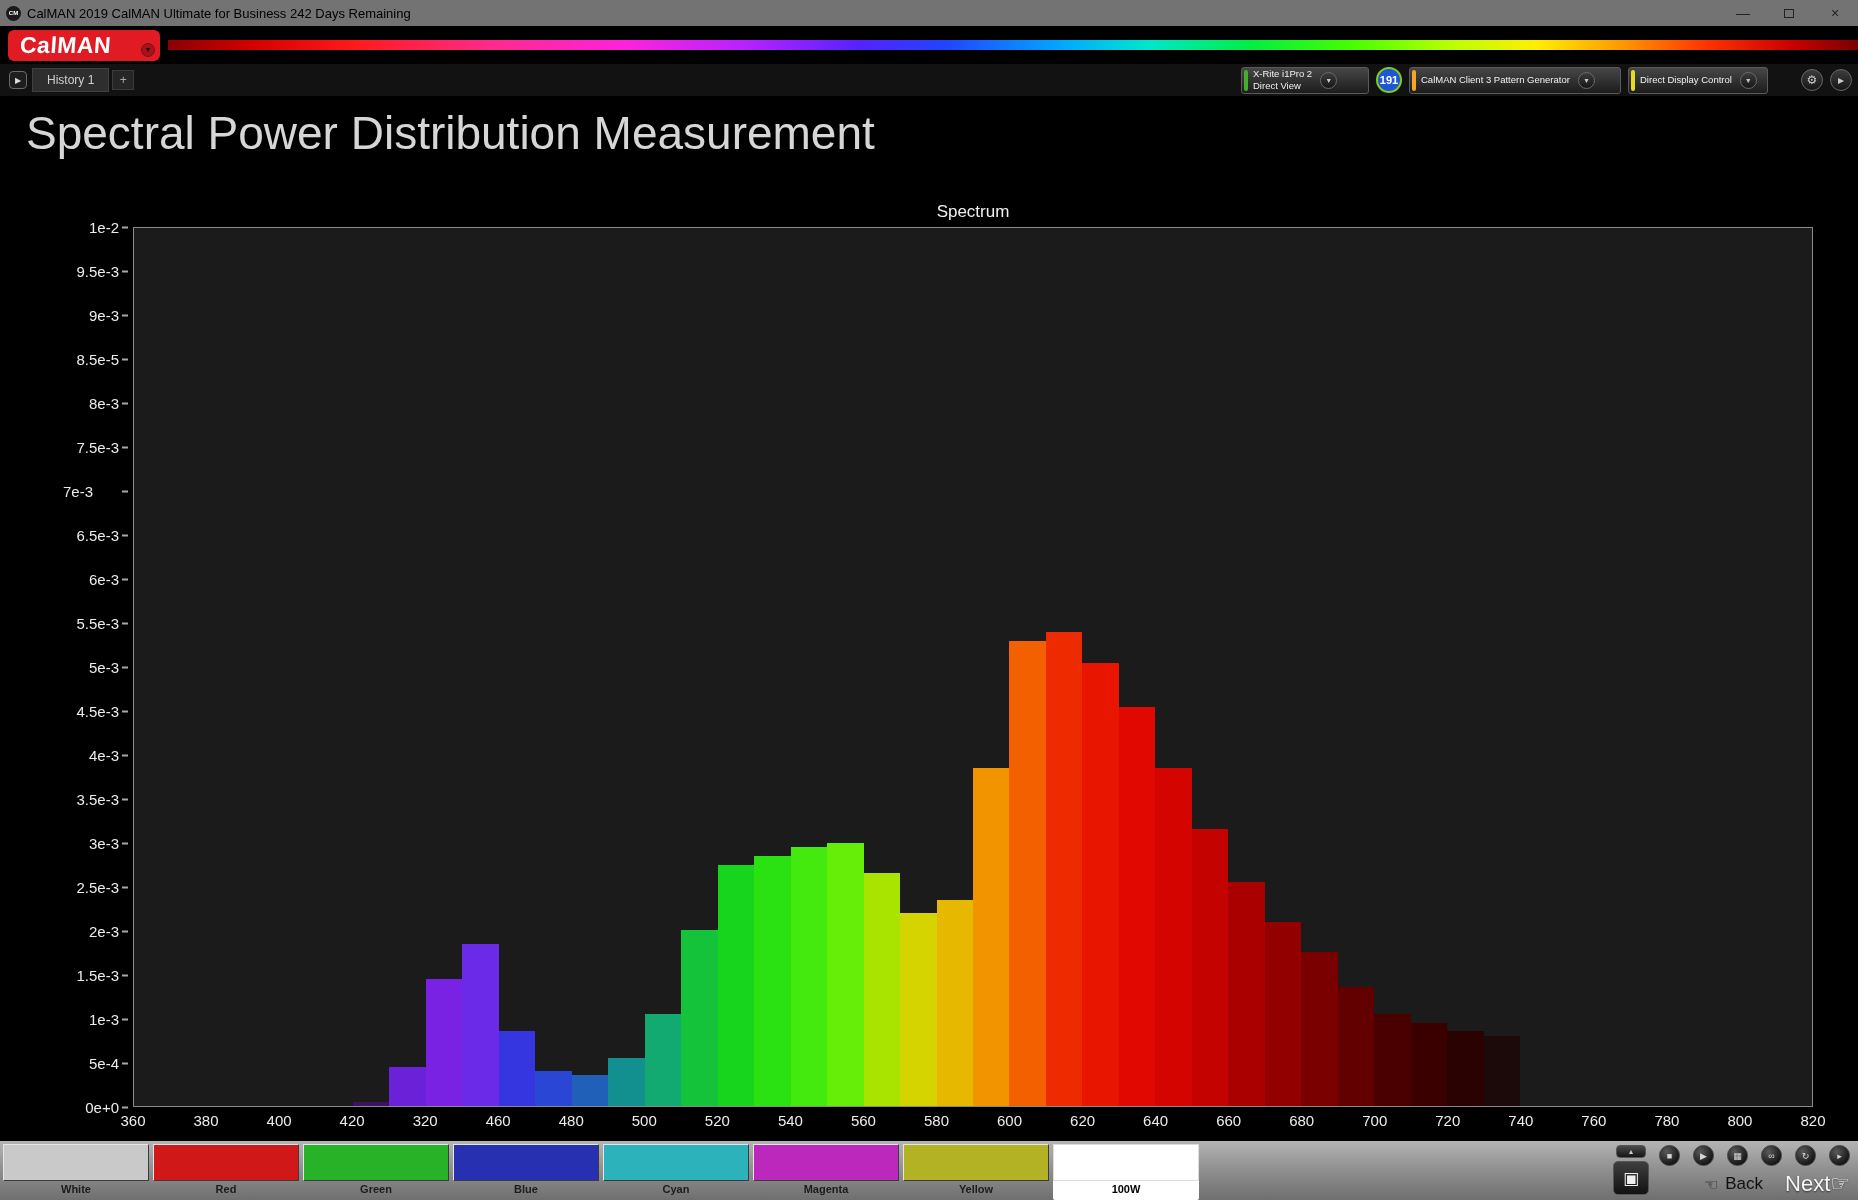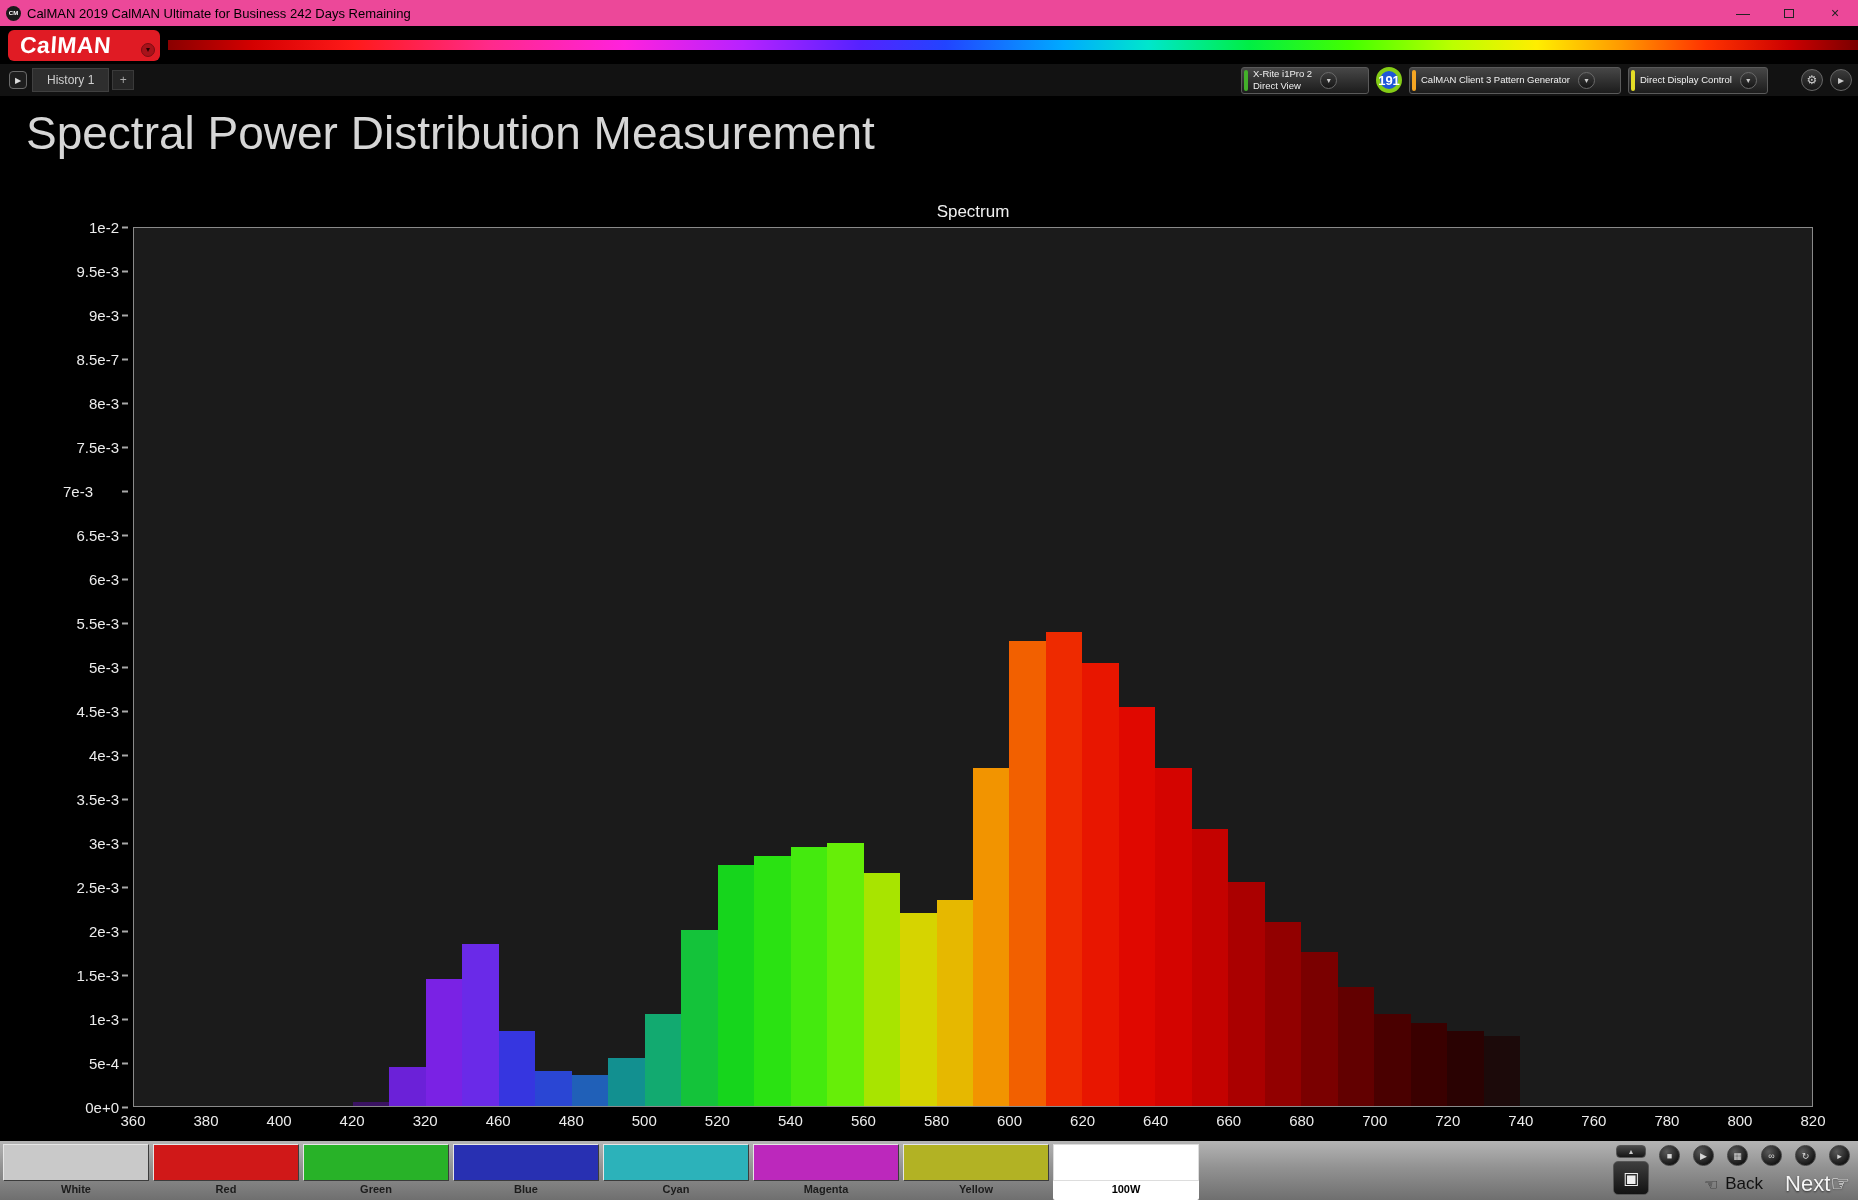--- a/index.html
+++ b/index.html
@@ -1,20 +1,20 @@
 <!DOCTYPE html>
 <html><head>
 <meta charset="utf-8">
 <style>
   *{margin:0;padding:0;box-sizing:border-box;}
   html,body{width:1858px;height:1200px;overflow:hidden;background:#000;font-family:"Liberation Sans","DejaVu Sans",sans-serif;}
   body{position:relative;}
 
   
-  .titlebar{position:absolute;top:0;left:0;width:100%;height:26px;background:#ec4899;display:flex;align-items:center;}
+  .titlebar{position:absolute;top:0;left:0;width:100%;height:26px;background:#737373;display:flex;align-items:center;}
   .app-icon{width:15px;height:15px;border-radius:50%;background:#1a1a1a;color:#fff;font-size:6px;font-weight:bold;display:flex;align-items:center;justify-content:center;margin:0 6px;flex:0 0 auto;}
   .win-title{font-size:13px;color:#000;white-space:nowrap;}
   .win-controls{margin-left:auto;display:flex;height:100%;}
   .win-btn{width:46px;display:flex;align-items:center;justify-content:center;font-size:14px;color:#222;}
   .max-box{display:block;width:10px;height:9px;border:1px solid #222;}
 
   
   .header{position:absolute;top:26px;left:0;width:100%;height:38px;background:#000;display:flex;align-items:center;}
   .logo{position:relative;margin-left:8px;height:31px;min-width:152px;border-radius:6px;display:flex;align-items:center;padding:0 26px 0 12px;background:#e01b24;}
   .logo-text{color:#fff;font-size:23px;font-weight:bold;letter-spacing:.5px;transform:skewX(-4deg);}
@@ -27,21 +27,21 @@
   .tab{height:24px;padding:0 14px;background:#2e2e2e;border:1px solid #404040;color:#cfcfcf;font-size:12px;display:flex;align-items:center;}
   .tab-add{width:22px;height:20px;margin-left:3px;background:#262626;border:1px solid #3a3a3a;color:#aaa;font-size:12px;display:flex;align-items:center;justify-content:center;}
   .tab-right{margin-left:auto;display:flex;align-items:center;gap:7px;padding-right:2px;}
   .selector{position:relative;height:27px;background:linear-gradient(#474747,#1c1c1c);border:1px solid #5a5a5a;border-radius:3px;display:flex;align-items:center;padding:0 6px 0 11px;}
   .stripe{position:absolute;left:2px;top:2px;bottom:2px;width:4px;border-radius:2px;}
   .sel-text{display:flex;flex-direction:column;justify-content:center;color:#f0f0f0;font-size:9.5px;line-height:1.25;margin-right:8px;white-space:nowrap;}
   .dd-circle{width:17px;height:17px;border-radius:50%;background:linear-gradient(#3c3c3c,#161616);border:1px solid #6a6a6a;color:#ccc;font-size:8px;display:flex;align-items:center;justify-content:center;flex:0 0 auto;}
   .sel-meter{min-width:128px;}
   .sel-pg{min-width:212px;}
   .sel-dc{min-width:140px;}
-  .badge{width:26px;height:26px;border-radius:50%;border:4px solid #84cc16;color:#fff;font-size:13px;font-weight:bold;display:flex;align-items:center;justify-content:center;}
+  .badge{width:26px;height:26px;border-radius:50%;border:2px solid #84cc16;color:#fff;font-size:11px;font-weight:bold;display:flex;align-items:center;justify-content:center;}
   .round-btn{width:22px;height:22px;border-radius:50%;background:linear-gradient(#3c3c3c,#161616);border:1px solid #666;color:#ccc;display:flex;align-items:center;justify-content:center;font-size:12px;}
   .gap-before-gear{margin-left:26px;}
 
   
   .page-title{position:absolute;left:26px;top:106px;font-size:46px;font-weight:300;color:#d6d6d6;}
   .chart-title{position:absolute;left:133px;top:202px;width:1680px;text-align:center;font-size:17px;color:#f0f0f0;}
   .plot{position:absolute;left:133px;top:227px;width:1680px;height:880px;border:1px solid #8a8a8a;overflow:hidden;}
   .bar{position:absolute;bottom:0;}
   .y-axis{position:absolute;left:0;top:227px;width:128px;height:880px;}
   .ytick{position:absolute;right:0;display:flex;align-items:center;transform:translateY(50%);}
@@ -198,21 +198,21 @@
       </div>
       <div class="ytick" style="bottom: 75%;">
         <span class="yt-text">7.5e-3</span>
         <span class="yt-mark"></span>
       </div>
       <div class="ytick" style="bottom: 80%;">
         <span class="yt-text">8e-3</span>
         <span class="yt-mark"></span>
       </div>
       <div class="ytick" style="bottom: 85%;">
-        <span class="yt-text">8.5e-7</span>
+        <span class="yt-text">8.5e-5</span>
         <span class="yt-mark"></span>
       </div>
       <div class="ytick" style="bottom: 90%;">
         <span class="yt-text">9e-3</span>
         <span class="yt-mark"></span>
       </div>
       <div class="ytick" style="bottom: 95%;">
         <span class="yt-text">9.5e-3</span>
         <span class="yt-mark"></span>
       </div>

